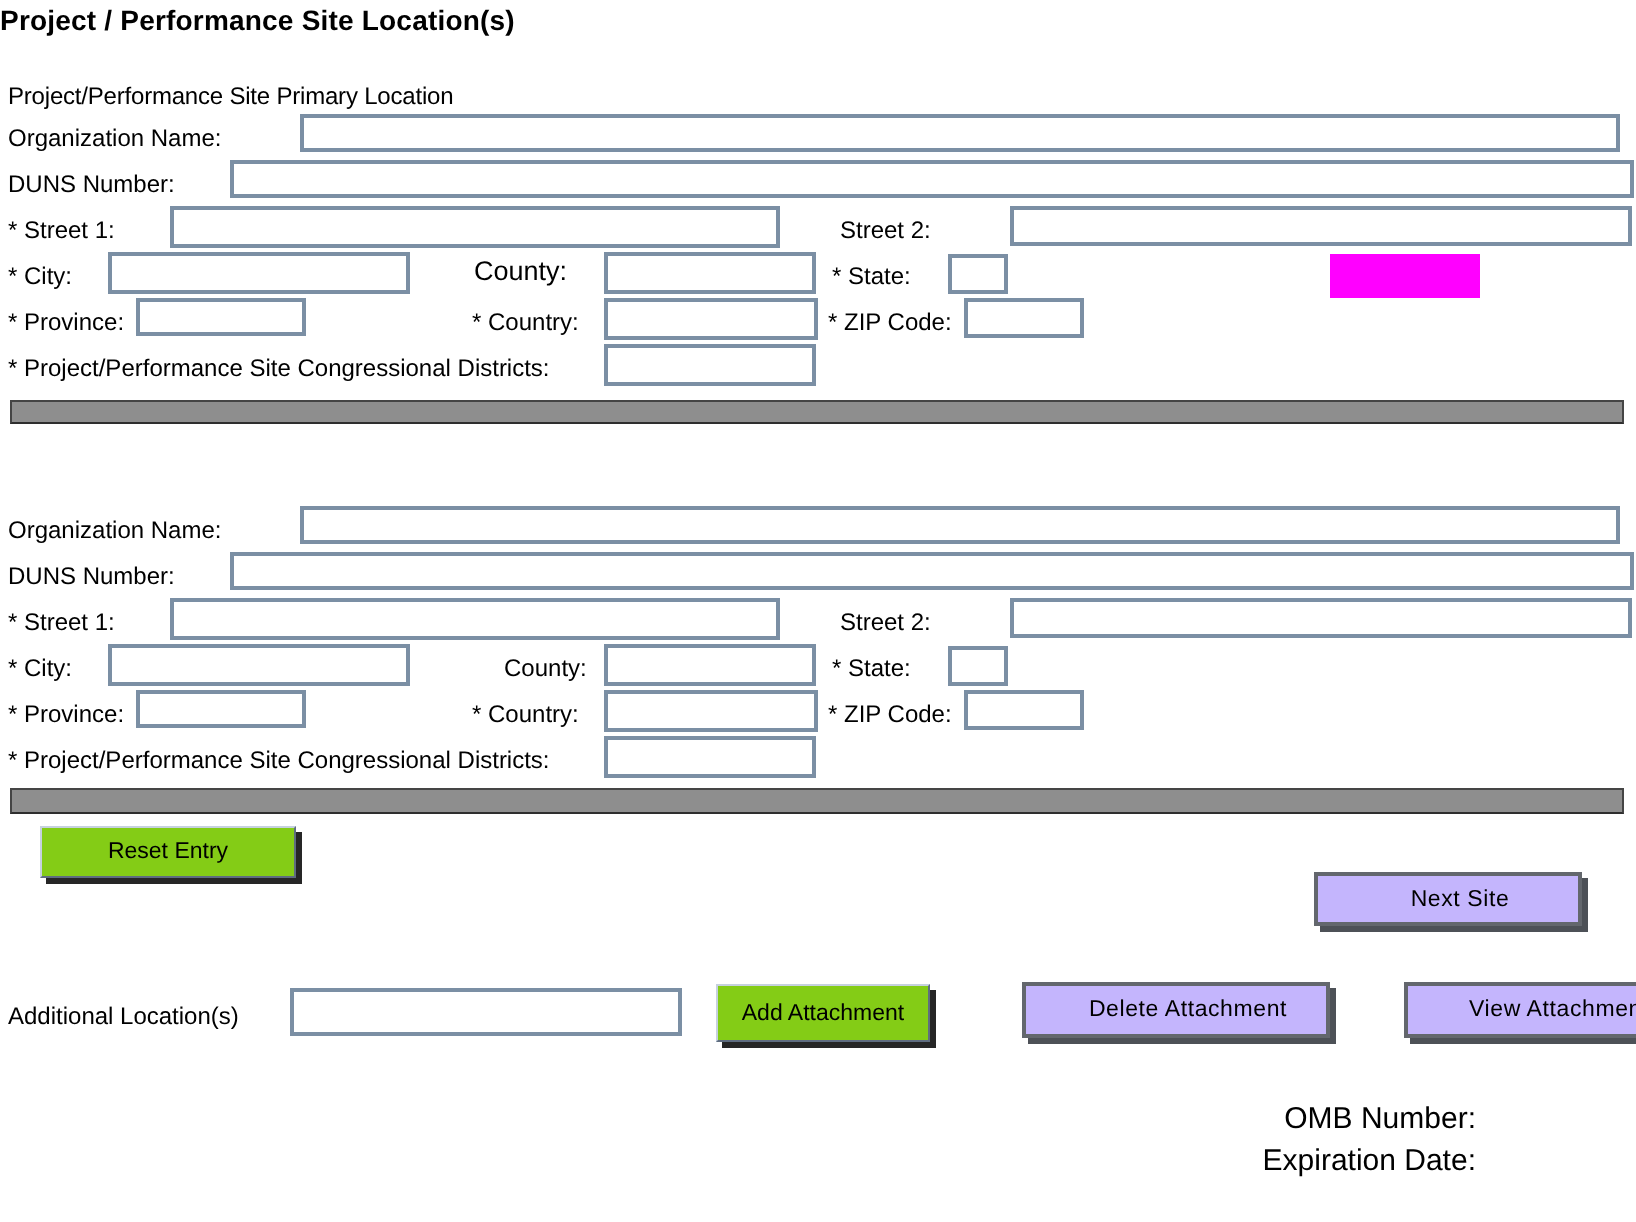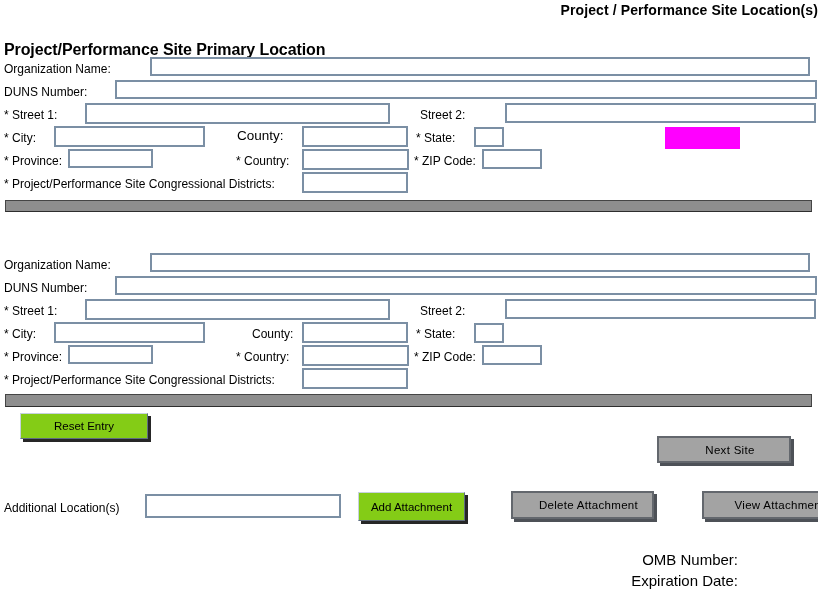--- a/index.html
+++ b/index.html
@@ -1,24 +1,24 @@
 <!DOCTYPE html>
 <html><head>
 <meta charset="utf-8">
 <style>
   html,body { margin:0; padding:0; background:#ffffff; }
   .page {
     position:relative; width:818px; height:611px; overflow:hidden;
     font-family:"Liberation Sans", sans-serif; color:#000; background:#fff;
   }
   .title {
-    position:absolute; left:0; top:2px; width:818px; text-align:right;
+    position:absolute; left:0; top:2px; width:818px; text-align:left;
     font-size:14px; font-weight:bold; letter-spacing:0.1px;
   }
-  .heading { position:absolute; font-size:16px; font-weight:bold; letter-spacing:-0.1px; white-space:nowrap; }
+  .heading { position:absolute; font-size:12px; font-weight:normal; letter-spacing:-0.1px; white-space:nowrap; }
   .lbl { position:absolute; font-size:12px; white-space:nowrap; }
   .lbl-big { position:absolute; font-size:13.5px; white-space:nowrap; }
   .inp {
     position:absolute; box-sizing:border-box; background:#fff;
     border:2px solid #7b8fa4; border-radius:0;
     font:11px "Liberation Sans", sans-serif; padding:0 2px; outline:none;
   }
   .bar {
     position:absolute; left:5px; width:807px; box-sizing:border-box;
     background:#8e8e8e; border:1px solid #454545; border-bottom-color:#2e2e2e;
@@ -28,21 +28,21 @@
   .btn-accent {
     position:absolute; box-sizing:border-box;
     background:#84cc16; border:1px solid #5f6d80;
     border-top-color:#c6d1de; border-left-color:#c6d1de;
     box-shadow:3px 3px 0 #262626;
     font:11.5px "Liberation Sans", sans-serif; color:#000;
     display:flex; align-items:center; justify-content:center;
   }
   .btn-plain {
     position:absolute; box-sizing:border-box;
-    background:#a3a3a3; border:2px solid #63676d;
+    background:#c4b5fd; border:2px solid #63676d;
     box-shadow:3px 3px 0 #4d5157;
     font:11.5px "Liberation Sans", sans-serif; color:#000;
     display:flex; align-items:center; justify-content:center;
     letter-spacing:0.3px;
     padding-left:18px;
   }
   .footer-txt { position:absolute; right:80px; font-size:15px; white-space:nowrap; }
 </style>
 </head>
 <body>
@@ -116,19 +116,19 @@
   <div class="bar" style="top:394px; height:13px;"></div>
 
   <button class="btn-accent" style="left:20px; top:413px; width:128px; height:26px;">Reset Entry</button>
 
   <button class="btn-plain" style="left:657px; top:436px; width:134px; height:27px;">Next Site</button>
 
   <div class="lbl" style="left:4px; top:501px;">Additional Location(s)</div>
   <input class="inp" style="left: 145px; top: 494px; width: 196px; height: 24px;" value="">
 
   <button class="btn-accent" style="left:358px; top:492px; width:107px; height:29px;">Add Attachment</button>
-  <button class="btn-plain" style="left:511px; top:491px; width:143px; height:28px;">Delete Attachment</button>
+  <button class="btn-plain" style="left:511px; top:491px; width:154px; height:28px;">Delete Attachment</button>
   <button class="btn-plain" style="left:658px; top:491px; width:143px; height:28px;margin-left:44px;">View Attachment</button>
 
   <div class="footer-txt" style="top:551px;">OMB Number:</div>
   <div class="footer-txt" style="top:572px;">Expiration Date:</div>
 
 </div>
 
 </body></html>

